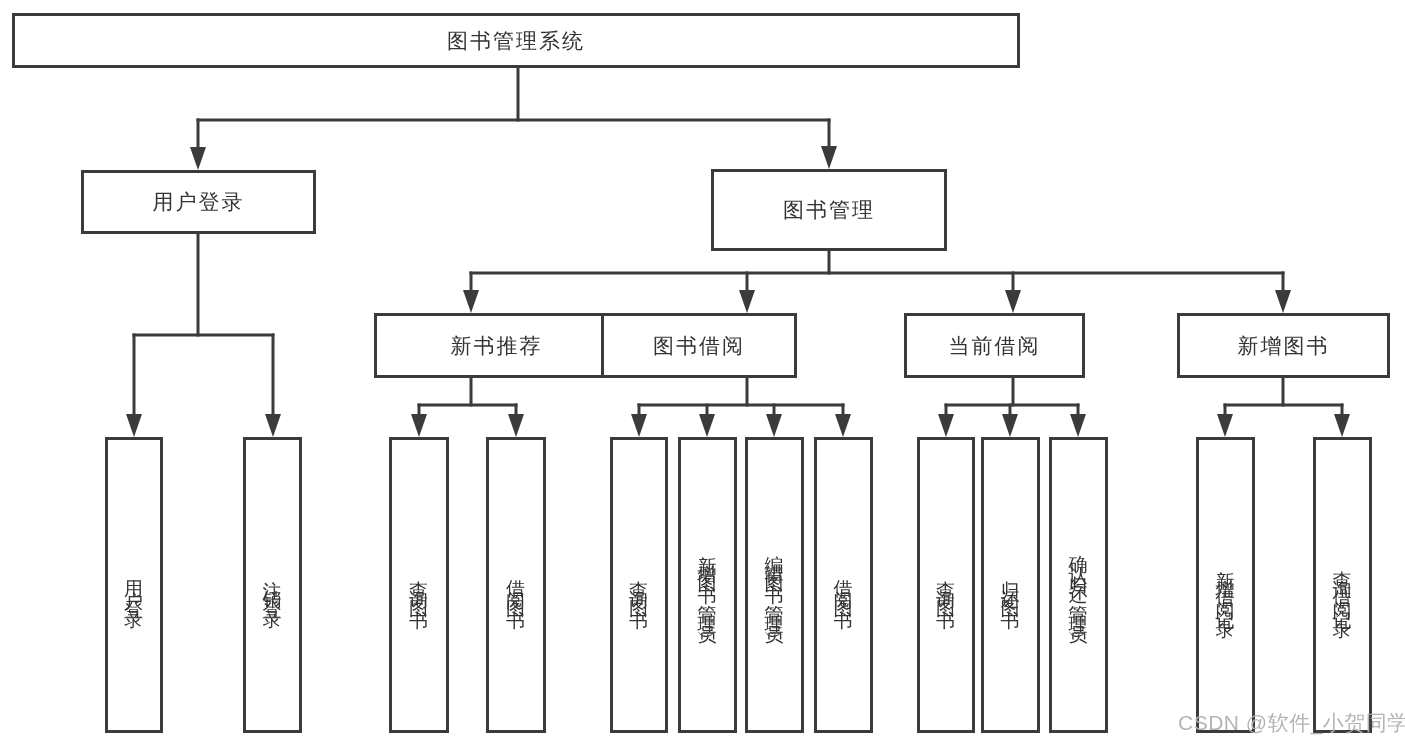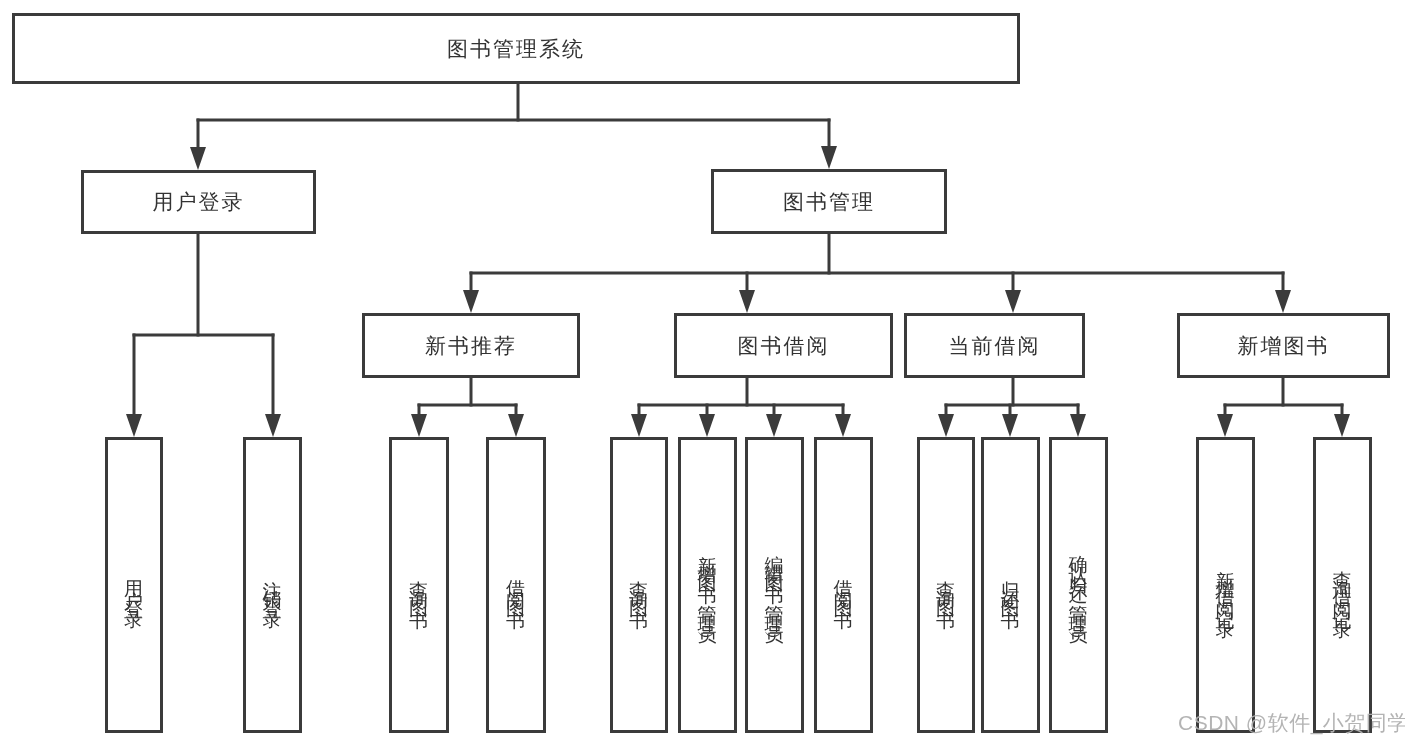--- a/index.html
+++ b/index.html
@@ -82,35 +82,35 @@
       <line x1="1010" y1="405" x2="1010" y2="419" stroke="#3b3b3b" stroke-width="3" stroke-linecap="square"></line>
       <polygon points="1002,414 1018,414 1010,437" fill="#3b3b3b"></polygon>
       <line x1="1078" y1="405" x2="1078" y2="419" stroke="#3b3b3b" stroke-width="3" stroke-linecap="square"></line>
       <polygon points="1070,414 1086,414 1078,437" fill="#3b3b3b"></polygon>
       <line x1="1225" y1="405" x2="1225" y2="419" stroke="#3b3b3b" stroke-width="3" stroke-linecap="square"></line>
       <polygon points="1217,414 1233,414 1225,437" fill="#3b3b3b"></polygon>
       <line x1="1342" y1="405" x2="1342" y2="419" stroke="#3b3b3b" stroke-width="3" stroke-linecap="square"></line>
       <polygon points="1334,414 1350,414 1342,437" fill="#3b3b3b"></polygon>
     </svg>
 
-  <div class="node h" style="left:12px;top:13px;width:1008px;height:71px">
+  <div class="node h" style="left:12px;top:13px;width:1008px;height:55px">
     <span>图书管理系统</span>
   </div>
 
   <div class="node h lvl2" style="left:81px;top:170px;width:235px">
     <span>用户登录</span>
   </div>
-  <div class="node h lvl2" style="left:711px;top:169px;width:236px;height:65px">
+  <div class="node h lvl2" style="left:711px;top:169px;width:236px;height:82px">
     <span>图书管理</span>
   </div>
 
-  <div class="node h lvl3" style="left:362px;width:218px">
+  <div class="node h lvl3" style="left:374px;width:245px">
     <span>新书推荐</span>
   </div>
-  <div class="node h lvl3" style="left:674px;width:219px">
+  <div class="node h lvl3" style="left:601px;width:196px">
     <span>图书借阅</span>
   </div>
   <div class="node h lvl3" style="left:904px;width:181px">
     <span>当前借阅</span>
   </div>
   <div class="node h lvl3" style="left:1177px;width:213px">
     <span>新增图书</span>
   </div>
 
   <div class="node v leaf" style="left:105px;width:58px">

